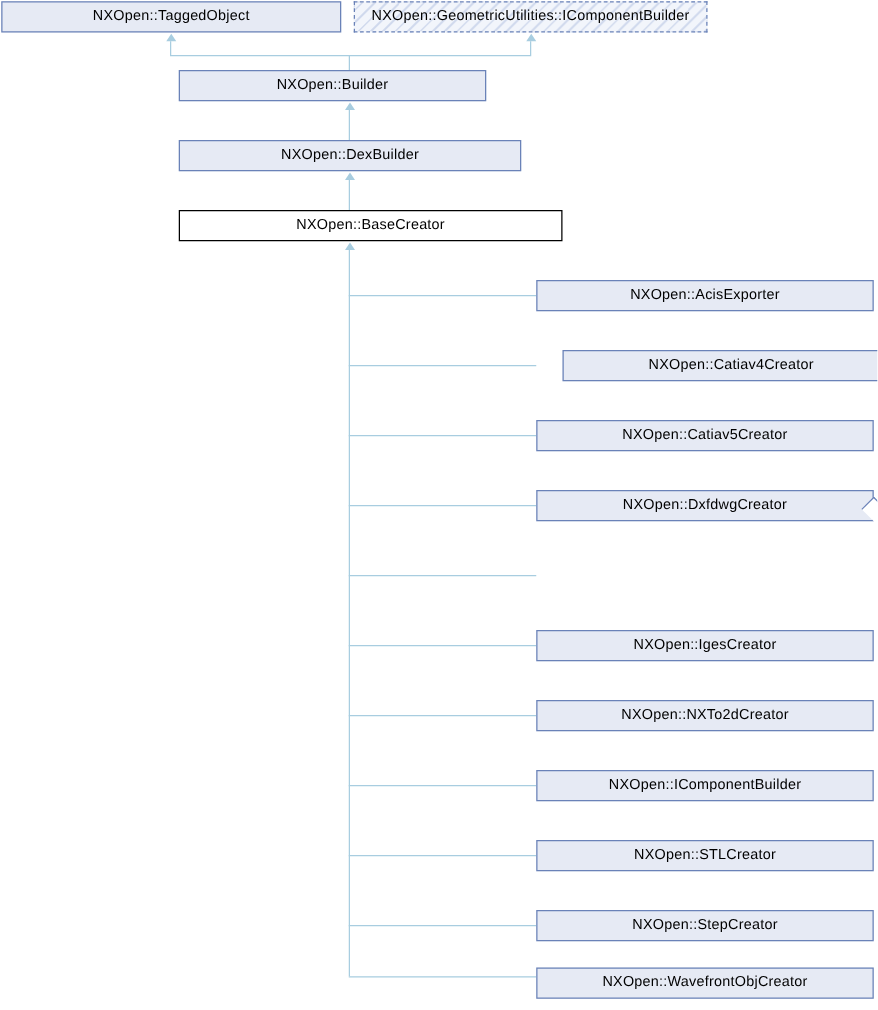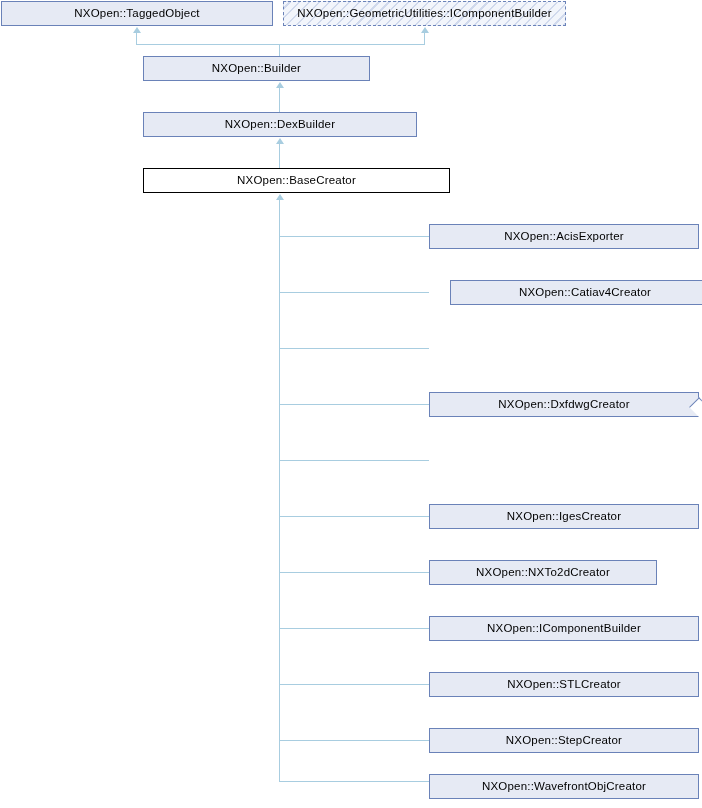--- a/index.html
+++ b/index.html
@@ -101,21 +101,21 @@
   <div class="arrow" style="left:133px; top:27px;"></div>
   <div class="arrow" style="left:421px; top:27px;"></div>
 
   <div class="edge v" style="left:136px; top:33px; height:11px;"></div>
   <div class="edge v" style="left:424px; top:33px; height:11px;"></div>
 
   <div class="edge h" style="left:136px; top:44px; width:289px;"></div>
 
   <div class="edge v" style="left:279px; top:44px; height:12px;"></div>
 
-  <div class="node solid" style="left:143px; top:56px; width:227px; height:25px;">
+  <div class="node solid" style="left:143px; top:56px; width:246px; height:25px;">
     <span class="label">NXOpen::Builder</span>
   </div>
 
   <div class="arrow" style="left:276px; top:82px;"></div>
   <div class="edge v" style="left:279px; top:88px; height:24px;"></div>
 
   <div class="node solid" style="left:143px; top:112px; width:274px; height:25px;">
     <span class="label">NXOpen::DexBuilder</span>
   </div>
 
@@ -134,35 +134,38 @@
   <div class="node solid" style="left:429px; top:224px; width:270px; height:25px;">
     <span class="label">NXOpen::AcisExporter</span>
   </div>
 
   <div class="edge h" style="left:279px; top:292px; width:150px;"></div>
   <div class="node solid" style="left:450px; top:280px; width:270px; height:25px;">
     <span class="label">NXOpen::Catiav4Creator</span>
   </div>
 
   <div class="edge h" style="left:279px; top:348px; width:150px;"></div>
+  <div class="node solid" style="left:429px; top:336px; width:270px; height:25px;">
+    <span class="label">NXOpen::Catiav5Creator</span>
+  </div>
 
   <div class="edge h" style="left:279px; top:404px; width:150px;"></div>
   <div class="node solid folded" style="left:429px; top:392px; width:270px; height:25px;">
     <span class="label">NXOpen::DxfdwgCreator</span>
   </div>
 
   <div class="edge h" style="left:279px; top:460px; width:150px;"></div>
 
   <div class="edge h" style="left:279px; top:516px; width:150px;"></div>
   <div class="node solid" style="left:429px; top:504px; width:270px; height:25px;justify-content:center;">
     <span class="label">NXOpen::IgesCreator</span>
   </div>
 
   <div class="edge h" style="left:279px; top:572px; width:150px;"></div>
-  <div class="node solid" style="left:429px; top:560px; width:228px; height:25px;">
+  <div class="node solid" style="left:429px; top:560px; width:270px; height:25px;">
     <span class="label">NXOpen::NXTo2dCreator</span>
   </div>
 
   <div class="edge h" style="left:279px; top:628px; width:150px;"></div>
   <div class="node solid" style="left:429px; top:616px; width:270px; height:25px;">
     <span class="label">NXOpen::IComponentBuilder</span>
   </div>
 
   <div class="edge h" style="left:279px; top:684px; width:150px;"></div>
   <div class="node solid" style="left:429px; top:672px; width:270px; height:25px;">

